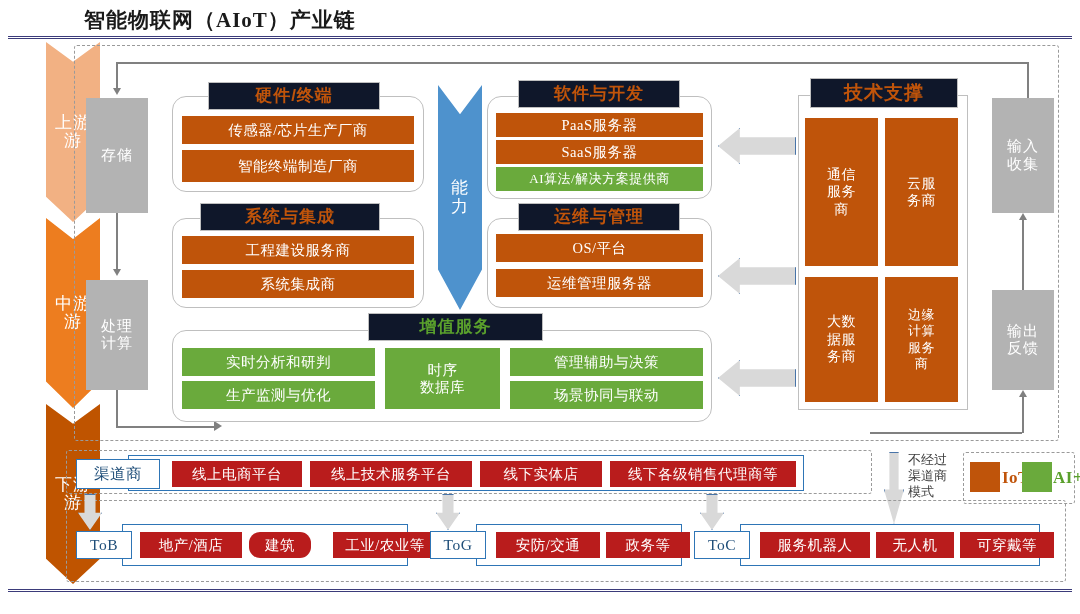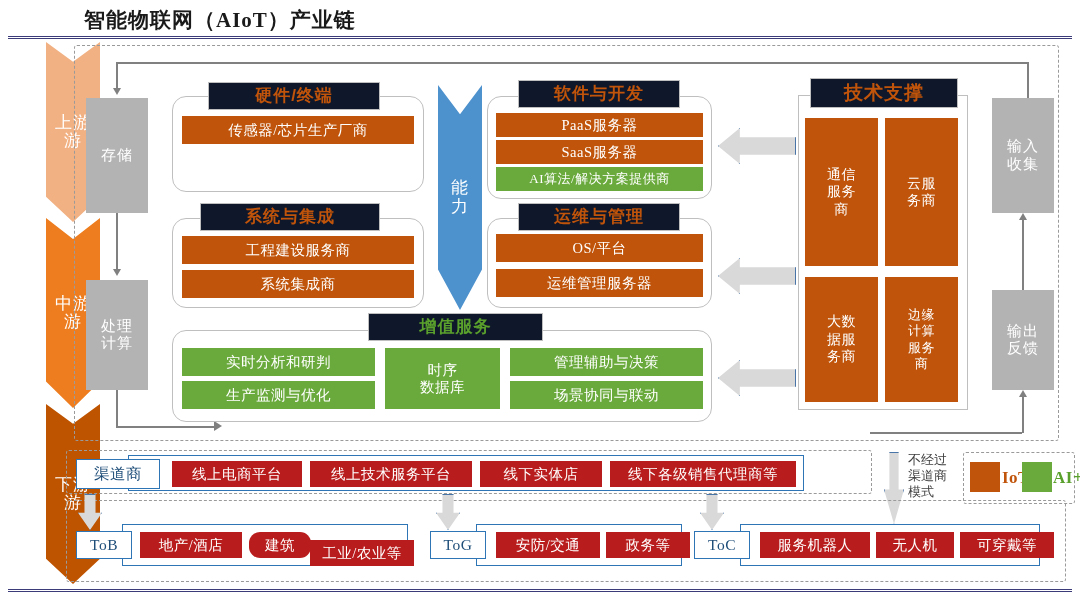--- a/index.html
+++ b/index.html
@@ -213,20 +213,21 @@
       <span>能</span>
       <span>力</span>
     </div>
   </div>
 
   <div class="abs group" style="left:172px;top:96px;width:252px;height:96px;"></div>
   <div class="abs group-title" style="left:208px;top:82px;width:172px;">
     <span class="t-orange">硬件/终端</span>
   </div>
   <div class="abs bar iot" style="left:182px;top:116px;width:232px;height:28px;">传感器/芯片生产厂商</div>
+  <div class="abs bar iot" style="left:182px;top:150px;width:232px;height:32px;">智能终端制造厂商</div>
 
   <div class="abs group" style="left:487px;top:96px;width:225px;height:103px;"></div>
   <div class="abs group-title" style="left:518px;top:80px;width:162px;">
     <span class="t-orange">软件与开发</span>
   </div>
   <div class="abs bar iot" style="left:496px;top:113px;width:207px;height:24px;">PaaS服务器</div>
   <div class="abs bar iot" style="left:496px;top:140px;width:207px;height:24px;">SaaS服务器</div>
   <div class="abs bar ai" style="left:496px;top:167px;width:207px;height:24px;font-size:13px;">AI算法/解决方案提供商</div>
 
   <div class="abs group" style="left:172px;top:218px;width:252px;height:90px;"></div>
@@ -316,21 +317,21 @@
   <div class="abs swatch" style="left:1022px;top:462px;background:#6aaa3c;"></div>
   <div class="abs legend-label" style="left:1053px;top:468px;color:#5aa02c;">AI+</div>
 
   <div class="abs dashed" id="downstream-zone"></div>
 
   <div class="abs blockarrow-down" style="left:78px;top:494px;width:24px;height:36px;"></div>
   <div class="abs bluegroup" style="left:122px;top:524px;width:286px;height:42px;"></div>
   <div class="abs blueoutline" style="left:76px;top:531px;width:56px;height:28px;">ToB</div>
   <div class="abs bluefill" style="left:140px;top:532px;width:102px;height:26px;">地产/酒店</div>
   <div class="abs bluefill" style="left:249px;top:532px;width:62px;height:26px;border-radius:11px;">建筑</div>
-  <div class="abs bluefill" style="left:310px;top:532px;width:104px;height:26px;margin-top:8px;">工业/农业等</div>
+  <div class="abs bluefill" style="left:333px;top:532px;width:104px;height:26px;">工业/农业等</div>
 
   <div class="abs blockarrow-down" style="left:436px;top:494px;width:24px;height:36px;"></div>
   <div class="abs bluegroup" style="left:476px;top:524px;width:206px;height:42px;"></div>
   <div class="abs blueoutline" style="left:430px;top:531px;width:56px;height:28px;">ToG</div>
   <div class="abs bluefill" style="left:496px;top:532px;width:104px;height:26px;">安防/交通</div>
   <div class="abs bluefill" style="left:606px;top:532px;width:84px;height:26px;">政务等</div>
 
   <div class="abs blockarrow-down" style="left:700px;top:494px;width:24px;height:36px;"></div>
   <div class="abs bluegroup" style="left:740px;top:524px;width:300px;height:42px;"></div>
   <div class="abs blueoutline" style="left:694px;top:531px;width:56px;height:28px;">ToC</div>

